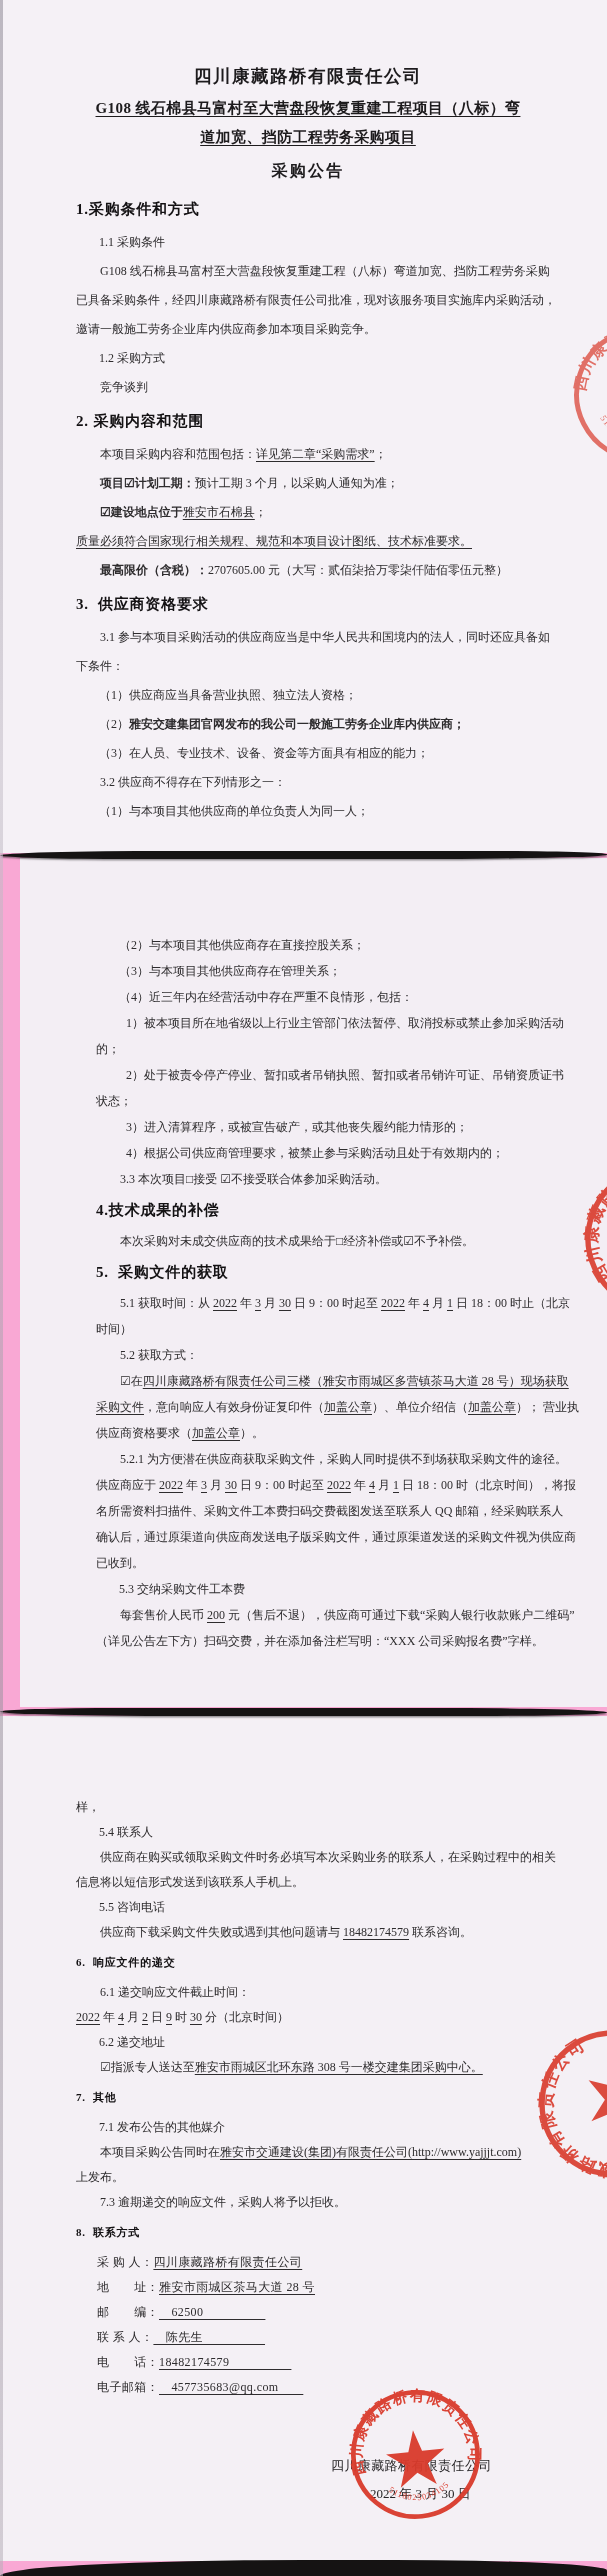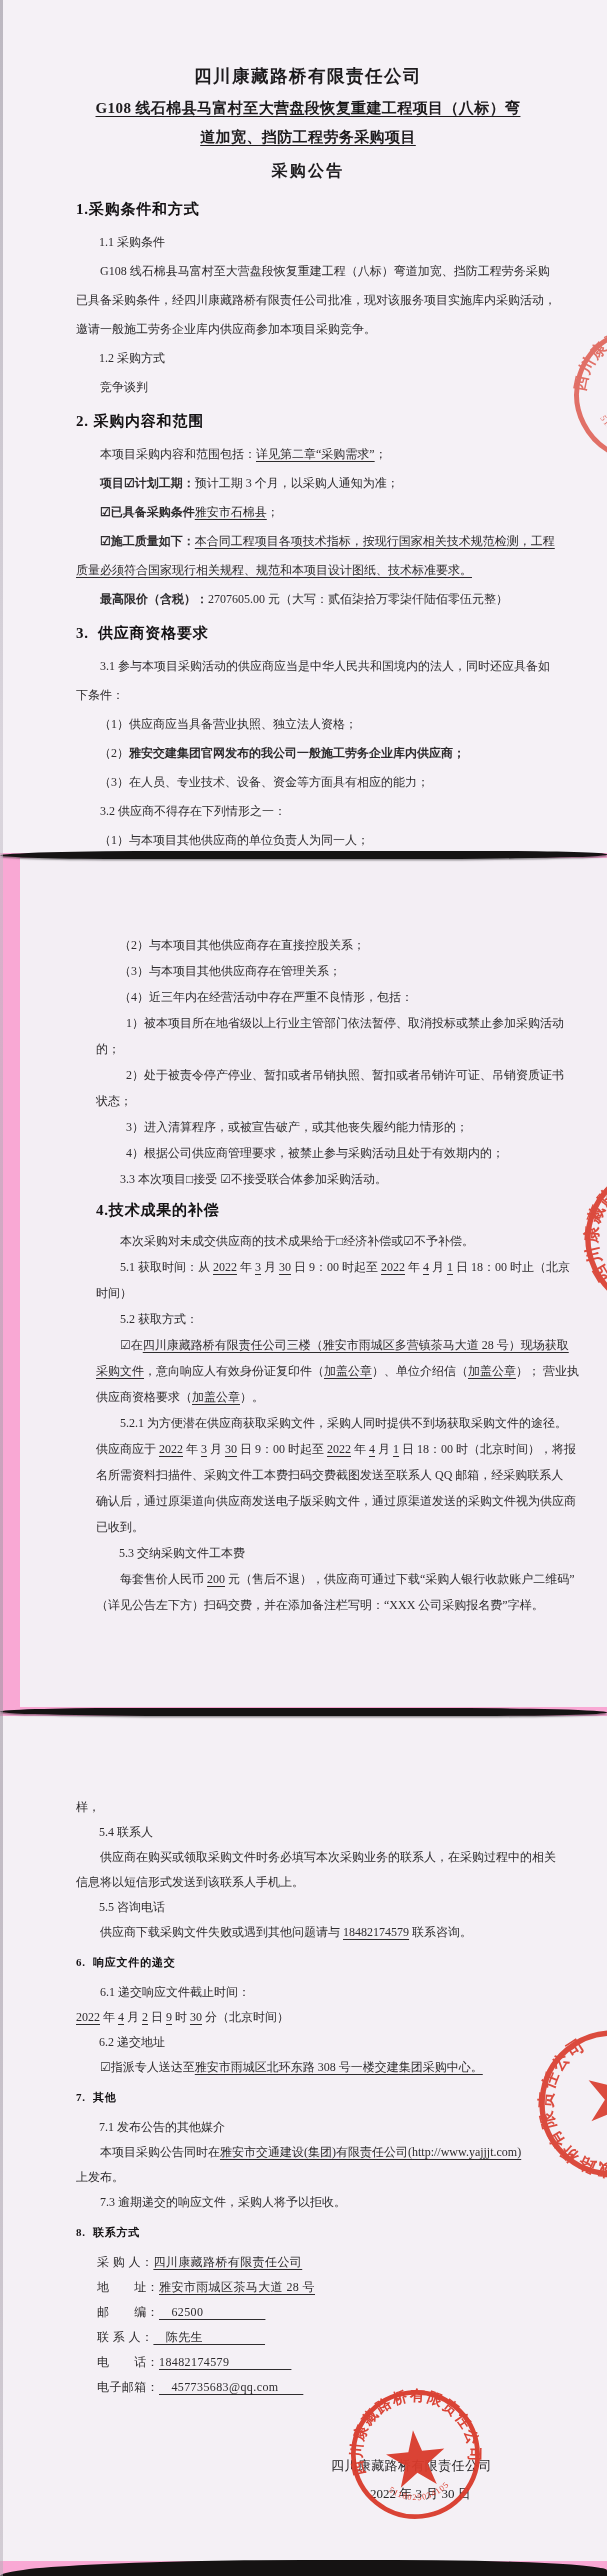--- a/index.html
+++ b/index.html
@@ -68,22 +68,21 @@
         <p class="ln h"><span>1.采购条件和方式</span></p>
         <p class="ln s"><span>1.1 采购条件</span></p>
         <p class="ln i"><span>G108 线石棉县马富村至大营盘段恢复重建工程（八标）弯道加宽、挡防工程劳务采购</span></p>
         <p class="ln c"><span>已具备采购条件，经四川康藏路桥有限责任公司批准，现对该服务项目实施库内采购活动，</span></p>
         <p class="ln c"><span>邀请一般施工劳务企业库内供应商参加本项目采购竞争。</span></p>
         <p class="ln s"><span>1.2 采购方式</span></p>
         <p class="ln i"><span>竞争谈判</span></p>
         <p class="ln h"><span>2. 采购内容和范围</span></p>
         <p class="ln i"><span>本项目采购内容和范围包括：</span><span class="u">详见第二章“采购需求”</span><span>；</span></p>
         <p class="ln i"><span class="b">项目☑计划工期：</span><span>预计工期 3 个月，以采购人通知为准；</span></p>
-        <p class="ln i"><span class="b">☑已具备采购条件</span><span class="u">雅安市石棉县</span><span>；</span></p>
-        <p class="ln i"><span class="b">☑施工质量如下：</span><span class="u">本合同工程项目各项技术指标，按现行国家相关技术规范检测，工程</span></p>
+        <p class="ln i"><span class="b">☑建设地点位于</span><span class="u">雅安市石棉县</span><span>；</span></p>
         <p class="ln c"><span class="u">质量必须符合国家现行相关规程、规范和本项目设计图纸、技术标准要求。</span></p>
         <p class="ln i"><span class="b">最高限价（含税）：</span><span>2707605.00 元（大写：贰佰柒拾万零柒仟陆佰零伍元整）</span></p>
         <p class="ln h"><span>3.  供应商资格要求</span></p>
         <p class="ln i"><span>3.1 参与本项目采购活动的供应商应当是中华人民共和国境内的法人，同时还应具备如</span></p>
         <p class="ln c"><span>下条件：</span></p>
         <p class="ln item"><span>（1）供应商应当具备营业执照、独立法人资格；</span></p>
         <p class="ln item"><span>（2）</span><span class="b">雅安交建集团官网发布的我公司一般施工劳务企业库内供应商；</span></p>
         <p class="ln item"><span>（3）在人员、专业技术、设备、资金等方面具有相应的能力；</span></p>
         <p class="ln i"><span>3.2 供应商不得存在下列情形之一：</span></p>
         <p class="ln item"><span>（1）与本项目其他供应商的单位负责人为同一人；</span></p>
@@ -107,20 +106,21 @@
         <p class="ln item"><span>（4）近三年内在经营活动中存在严重不良情形，包括：</span></p>
         <p class="ln item2"><span>1）被本项目所在地省级以上行业主管部门依法暂停、取消投标或禁止参加采购活动</span></p>
         <p class="ln c"><span>的；</span></p>
         <p class="ln item2"><span>2）处于被责令停产停业、暂扣或者吊销执照、暂扣或者吊销许可证、吊销资质证书</span></p>
         <p class="ln c"><span>状态；</span></p>
         <p class="ln item2"><span>3）进入清算程序，或被宣告破产，或其他丧失履约能力情形的；</span></p>
         <p class="ln item2"><span>4）根据公司供应商管理要求，被禁止参与采购活动且处于有效期内的；</span></p>
         <p class="ln i"><span>3.3 本次项目□接受 ☑不接受联合体参加采购活动。</span></p>
         <p class="ln h"><span>4.技术成果的补偿</span></p>
         <p class="ln i"><span>本次采购对未成交供应商的技术成果给于□经济补偿或☑不予补偿。</span></p>
+        <p class="ln h"><span>5.  采购文件的获取</span></p>
         <p class="ln i"><span>5.1 获取时间：从 </span><span class="u">2022</span><span> 年 </span><span class="u">3</span><span> 月 </span><span class="u">30</span><span> 日 9：00 时起至 </span><span class="u">2022</span><span> 年 </span><span class="u">4</span><span> 月 </span><span class="u">1</span><span> 日 18：00 时止（北京</span></p>
         <p class="ln c"><span>时间）</span></p>
         <p class="ln i"><span>5.2 获取方式：</span></p>
         <p class="ln i"><span>☑在</span><span class="u">四川康藏路桥有限责任公司三楼（雅安市雨城区多营镇茶马大道 28 号）现场获取</span></p>
         <p class="ln c"><span class="u">采购文件</span><span>，意向响应人有效身份证复印件（</span><span class="u">加盖公章</span><span>）、单位介绍信（</span><span class="u">加盖公章</span><span>）； 营业执</span></p>
         <p class="ln c"><span>供应商资格要求（</span><span class="u">加盖公章</span><span>）。</span></p>
         <p class="ln i"><span>5.2.1 为方便潜在供应商获取采购文件，采购人同时提供不到场获取采购文件的途径。</span></p>
         <p class="ln c"><span>供应商应于 </span><span class="u">2022</span><span> 年 </span><span class="u">3</span><span> 月 </span><span class="u">30</span><span> 日 9：00 时起至 </span><span class="u">2022</span><span> 年 </span><span class="u">4</span><span> 月 </span><span class="u">1</span><span> 日 18：00 时（北京时间），将报</span></p>
         <p class="ln c"><span>名所需资料扫描件、采购文件工本费扫码交费截图发送至联系人 QQ 邮箱，经采购联系人</span></p>
         <p class="ln c"><span>确认后，通过原渠道向供应商发送电子版采购文件，通过原渠道发送的采购文件视为供应商</span></p>

